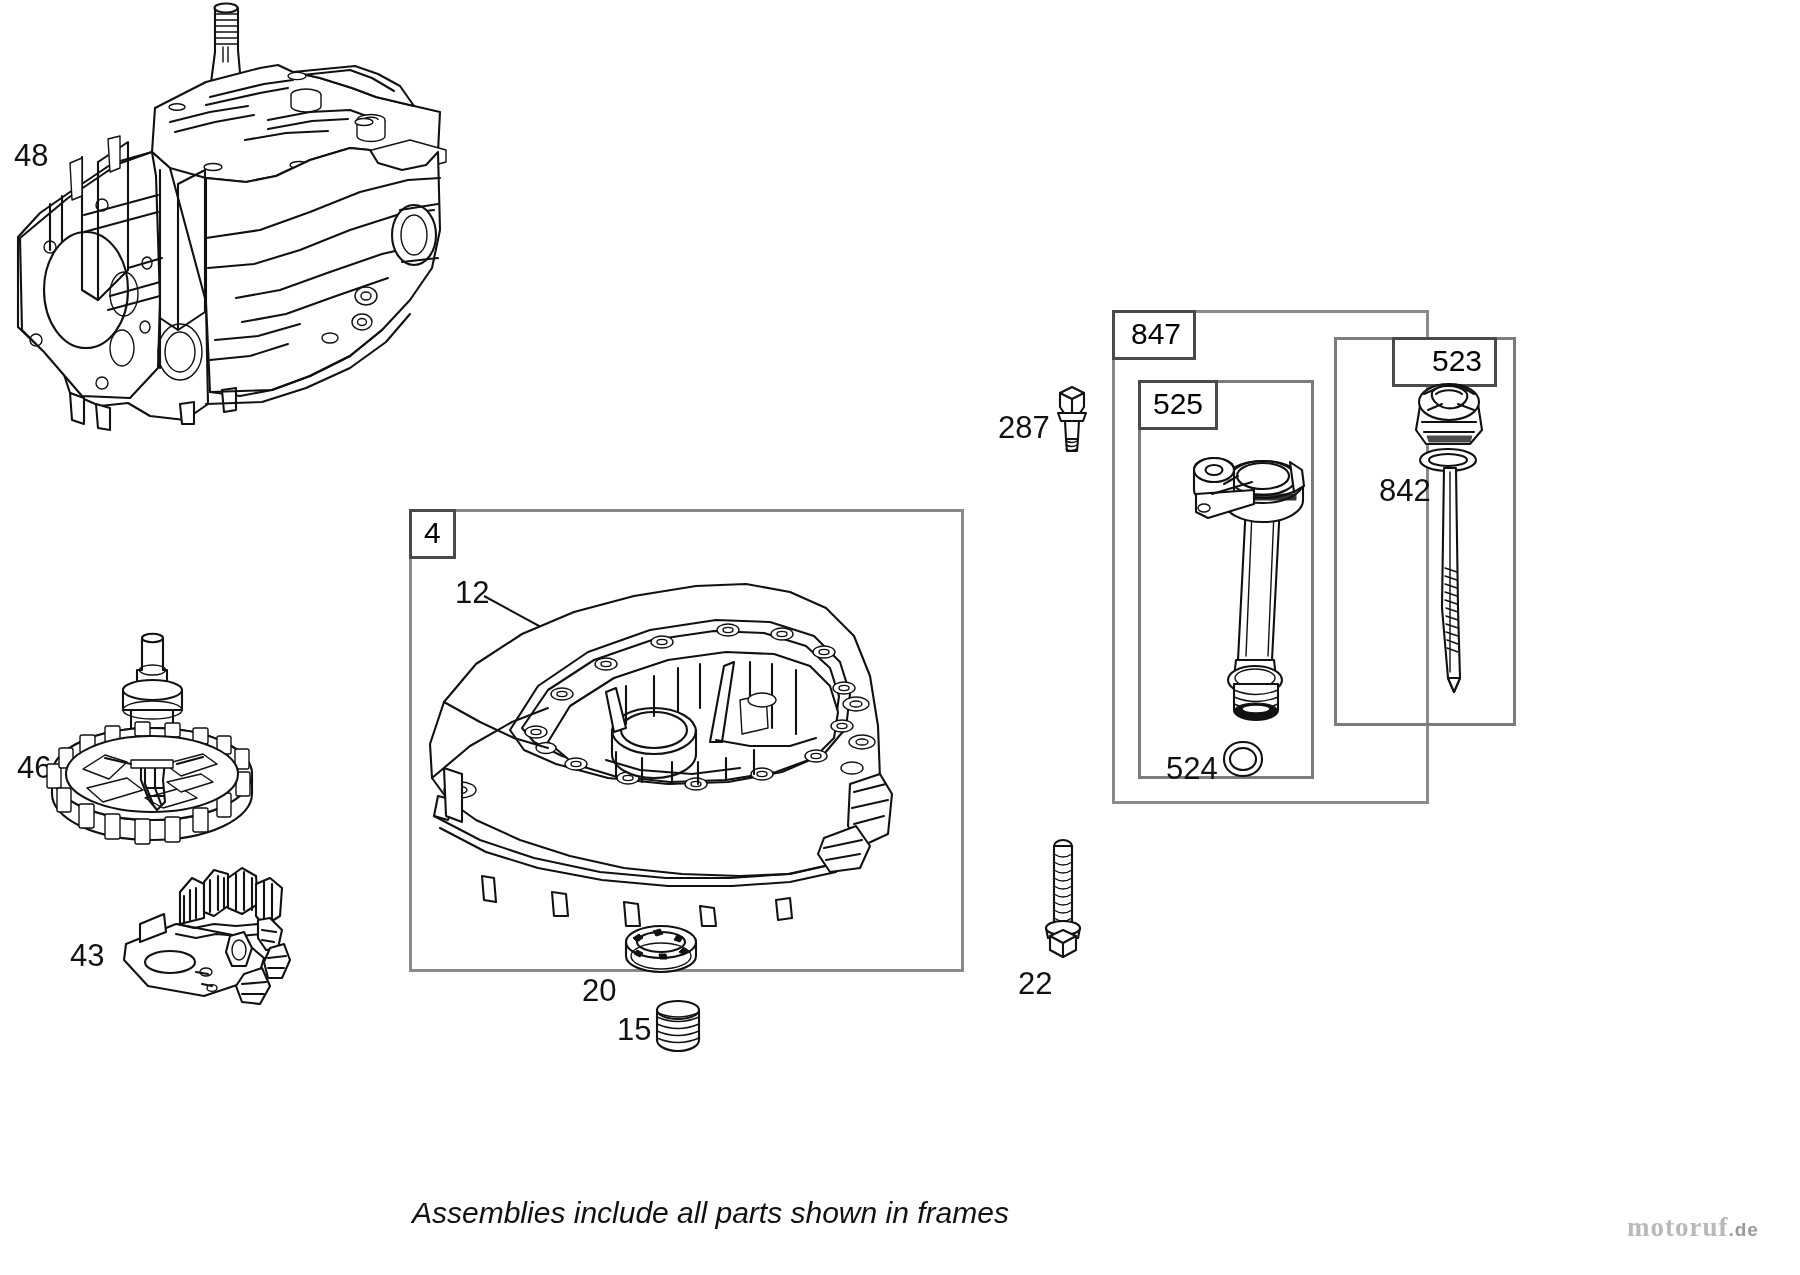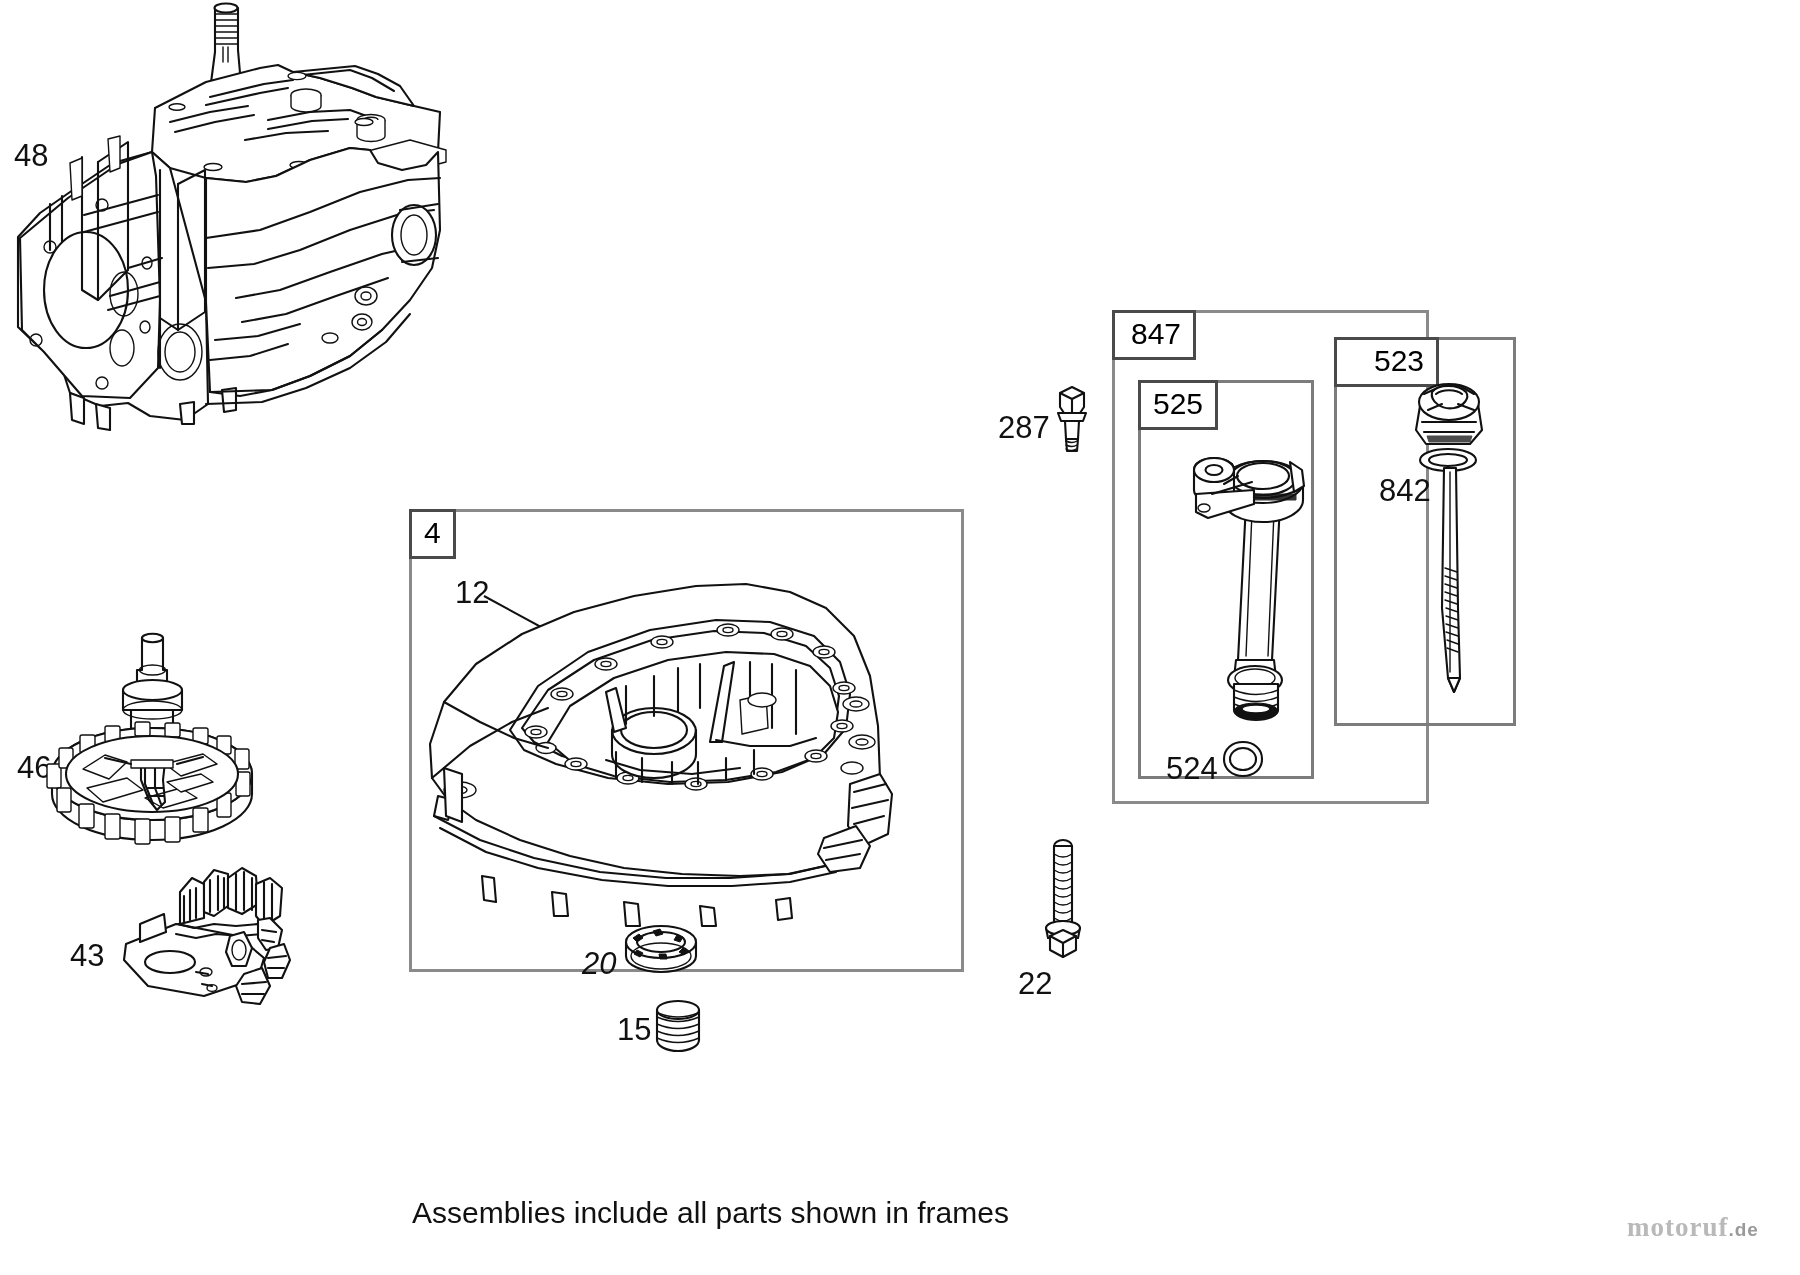--- a/index.html
+++ b/index.html
@@ -4,21 +4,21 @@
 <style>
   html,body{margin:0;padding:0;background:#ffffff;}
   body{width:1800px;height:1275px;position:relative;font-family:"Liberation Sans",sans-serif;overflow:hidden;}
   .stage{position:absolute;inset:0;}
   .lbl{position:absolute;font-family:"Liberation Sans",sans-serif;font-size:31px;color:#111;letter-spacing:0px;white-space:nowrap;}
   .frame{position:absolute;border:3px solid #8a8a8a;background:transparent;box-sizing:border-box;}
   .frame-tag{position:absolute;border:3px solid #4a4a4a;background:#fff;box-sizing:border-box;
              font-size:30px;line-height:1;display:flex;align-items:center;justify-content:center;
              padding:6px 12px 8px 12px;color:#000;}
   .frame-inner{position:absolute;border:3px solid #7c7c7c;box-sizing:border-box;}
-  .footer{position:absolute;font-size:30px;color:#111;white-space:nowrap;}
+  .footer{position:absolute;font-size:30px;color:#111;white-space:nowrap;font-style:italic;}
   .wm{position:absolute;font-size:27px;font-weight:bold;letter-spacing:1px;white-space:nowrap;}
   .wm .m{color:#b9b9b9;font-family:Liberation Serif, serif;}
   .wm .de{color:#9a9a9a;font-weight:bold;font-size:19px;}
   svg{display:block;overflow:visible;}
   .art{position:absolute;}
   .ln{fill:none;stroke:#111;stroke-width:2.1;stroke-linejoin:round;stroke-linecap:round;}
   .ln-t{fill:none;stroke:#111;stroke-width:1.4;stroke-linejoin:round;stroke-linecap:round;}
   .fillw{fill:#fff;stroke:#111;stroke-width:2.1;stroke-linejoin:round;}
   .fillw-t{fill:#fff;stroke:#111;stroke-width:1.4;stroke-linejoin:round;}
   .fillk{fill:#111;stroke:#111;stroke-width:1;}
@@ -309,21 +309,21 @@
       <ellipse class="fillw-t" cx="446" cy="188" rx="13" ry="7"></ellipse>
       <ellipse class="ln-t" cx="446" cy="188" rx="6" ry="3"></ellipse>
       <ellipse class="fillw-t" cx="452" cy="226" rx="13" ry="7"></ellipse>
       <ellipse class="ln-t" cx="452" cy="226" rx="6" ry="3"></ellipse>
       <ellipse class="fillw-t" cx="442" cy="252" rx="11" ry="6"></ellipse>
       <path class="fillw" d="M414 322 L446 310 L460 330 L450 352 L420 356 L408 338 Z"></path>
       <path class="ln" d="M414 332 L452 324 M416 344 L450 338"></path>
     </svg>
   </div>
 
-  <div class="lbl" style="left:582px;top:946px;font-style:italic;">20</div>
+  <div class="lbl" style="left:582px;top:973px;">20</div>
   <div class="art" style="left:623px;top:922px;">
     <svg width="76" height="52" viewBox="0 0 76 52">
       <path class="fillw" d="M3 20 L3 34 a35 16 0 0 0 70 0 L73 20 Z"></path>
       <ellipse class="fillw" cx="38" cy="20" rx="35" ry="16"></ellipse>
       <ellipse class="fillw" cx="38" cy="20" rx="24" ry="10"></ellipse>
       <path class="fillk" d="M10 16 l6 -4 l4 4 l-6 4 z"></path>
       <path class="fillk" d="M30 9 l7 -2 l3 5 l-7 2 z"></path>
       <path class="fillk" d="M54 13 l6 2 l-3 5 l-6 -2 z"></path>
       <path class="fillk" d="M60 26 l5 3 l-4 4 l-5 -3 z"></path>
       <path class="fillk" d="M36 32 l7 0 l1 5 l-7 0 z"></path>
@@ -397,21 +397,21 @@
 
   <div class="lbl" style="left:1166px;top:751px;">524</div>
   <div class="art" style="left:1220px;top:738px;">
     <svg width="46" height="42" viewBox="0 0 46 42">
       <path class="fillw" d="M23 4 C34 4 42 11 42 21 C42 31 34 38 23 38 C12 38 4 31 4 21 C4 11 12 4 23 4 Z"></path>
       <path class="fillw" d="M23 10 C30 10 36 15 36 21 C36 28 30 32 23 32 C16 32 10 28 10 21 C10 15 16 10 23 10 Z"></path>
     </svg>
   </div>
 
   <div class="frame-inner" style="left:1334px;top:337px;width:182px;height:389px;"></div>
-  <div class="frame-tag" style="left:1334px;top:337px;padding-left:37px;">523</div>
+  <div class="frame-tag" style="left:1392px;top:337px;padding-left:37px;">523</div>
 
   <div class="lbl" style="left:1379px;top:473px;">842</div>
 
   <div class="art" style="left:1398px;top:372px;">
     <svg width="124" height="340" viewBox="0 0 124 340">
 
       <path class="fillw" d="M22 34 L18 58 L28 72 L72 72 L84 58 L80 32 L60 16 L38 18 Z"></path>
       <ellipse class="fillw" cx="51" cy="30" rx="30" ry="18"></ellipse>
       <path class="ln" d="M26 22 L44 14 L62 14 L76 22"></path>
       <path class="fillw" d="M34 20 C40 12 60 12 68 20 C72 26 66 34 56 36 C44 38 32 30 34 20 Z"></path>

